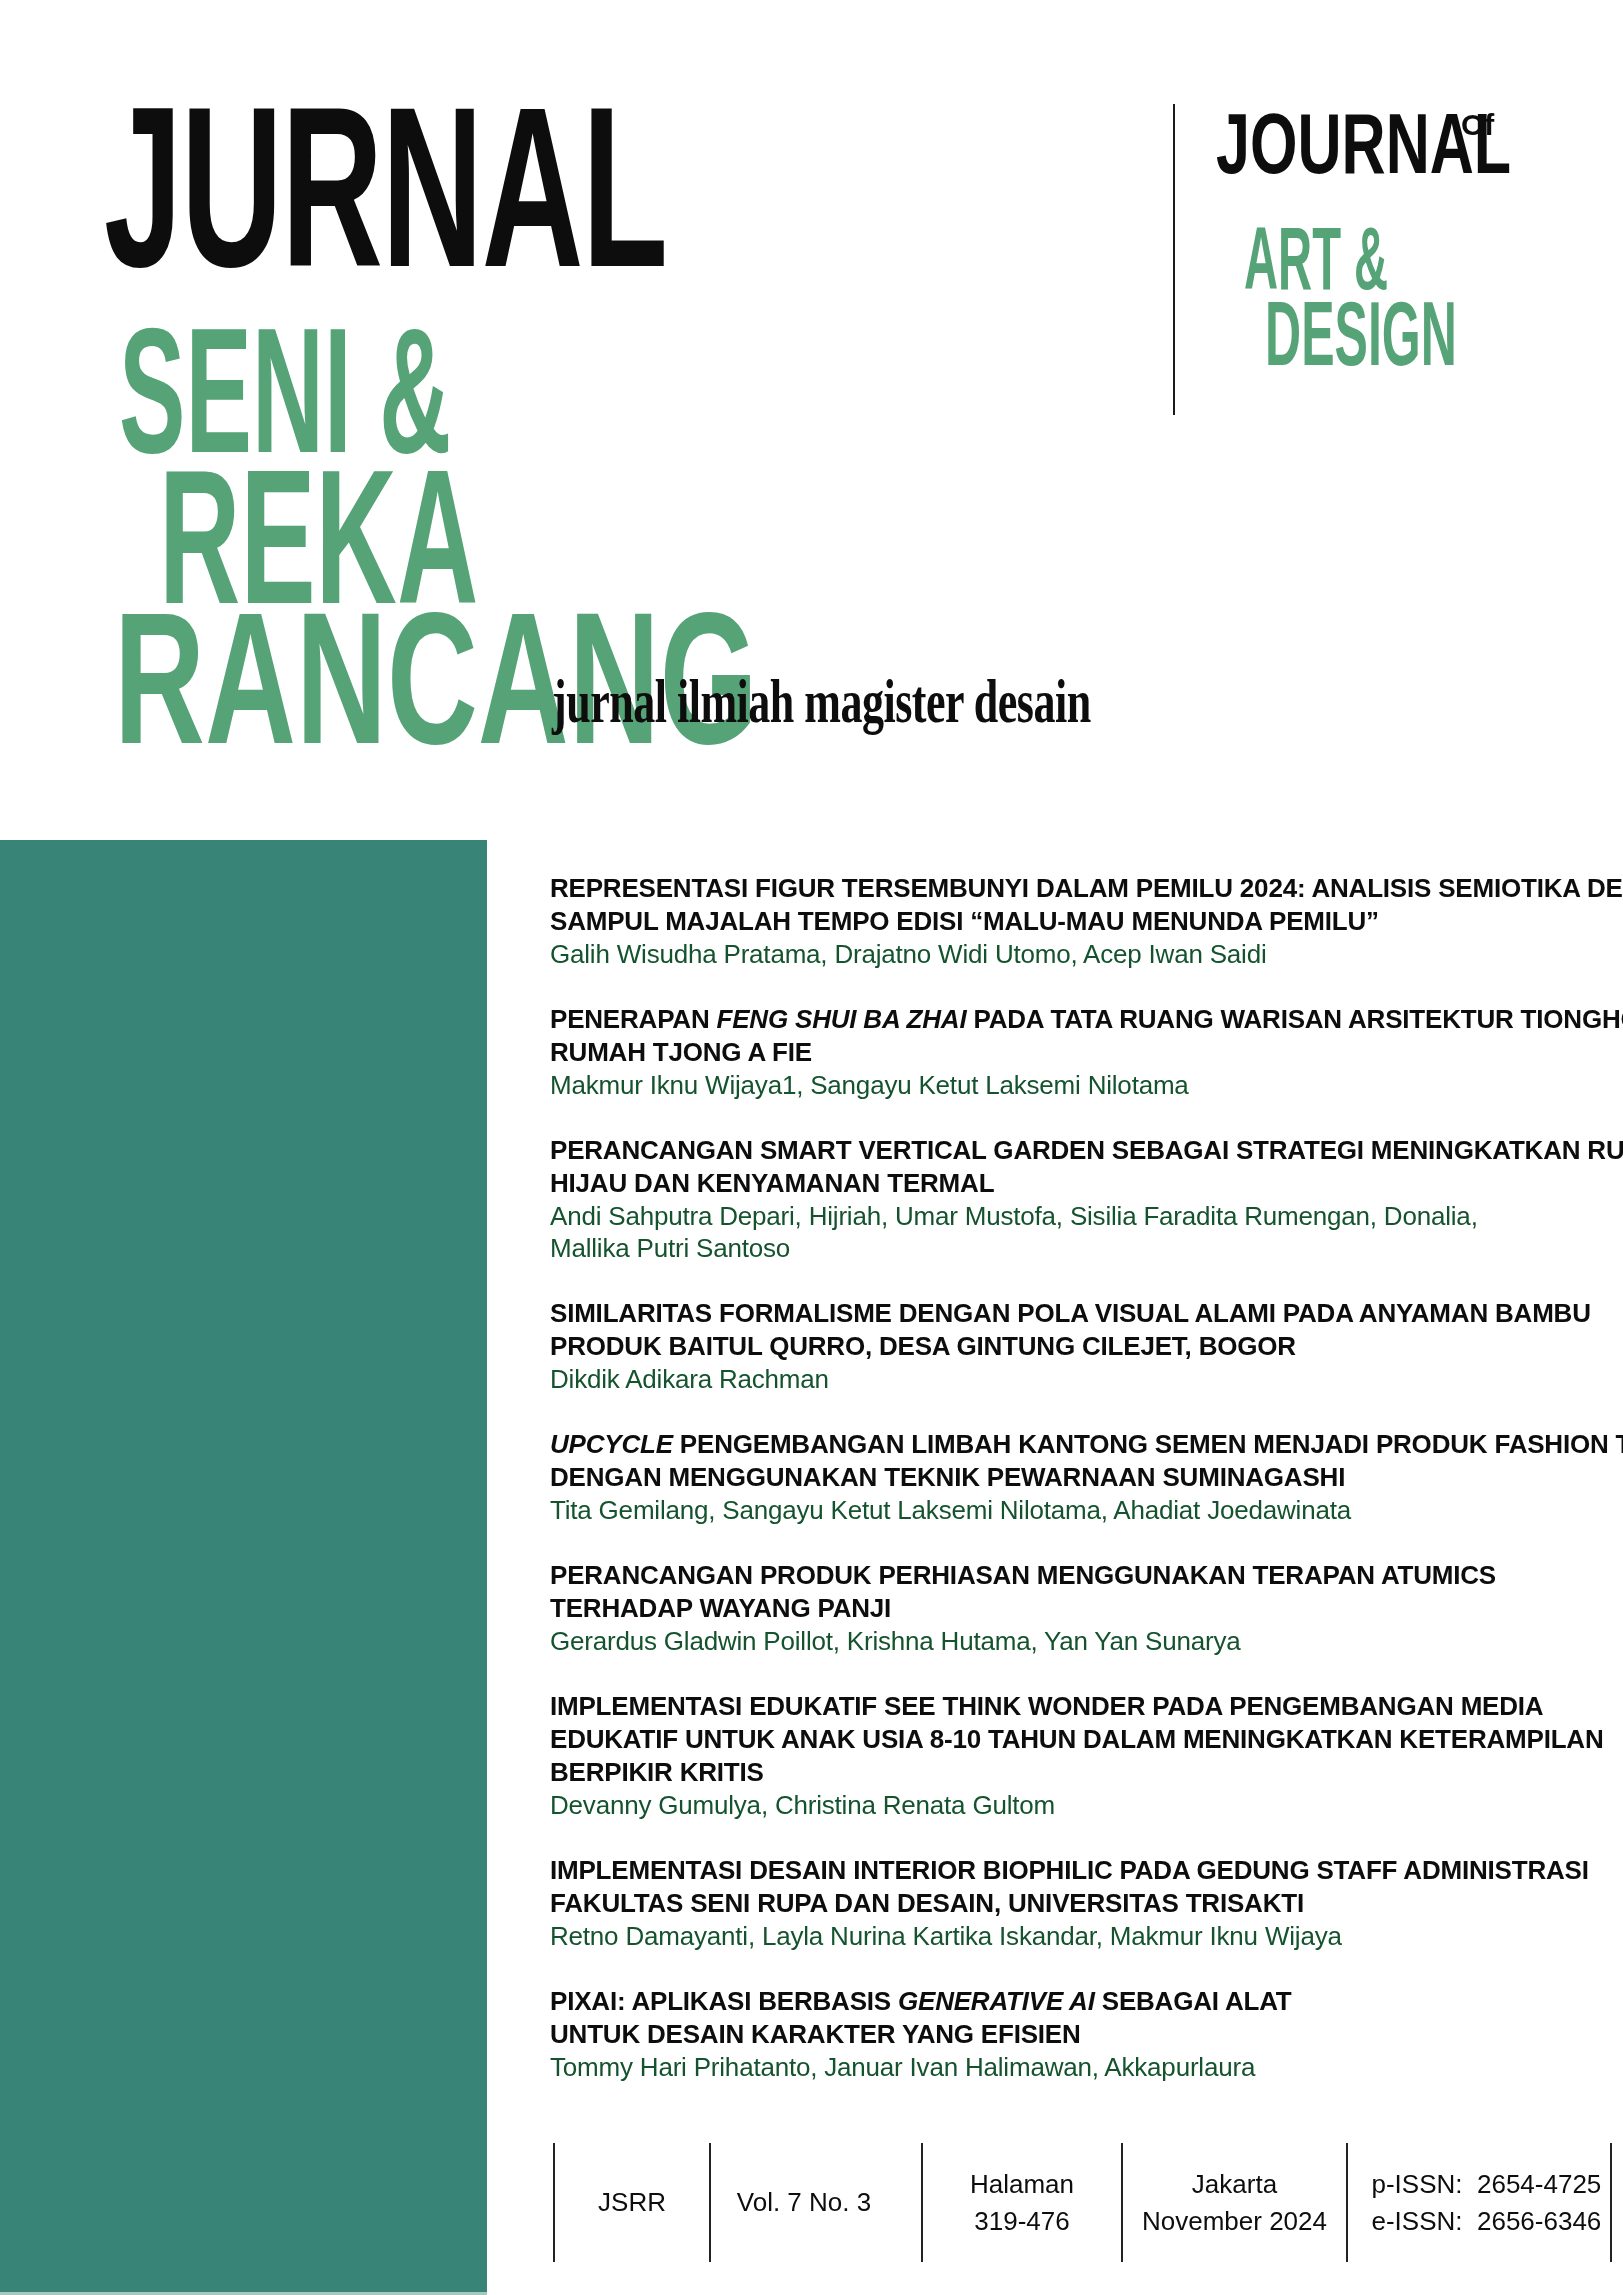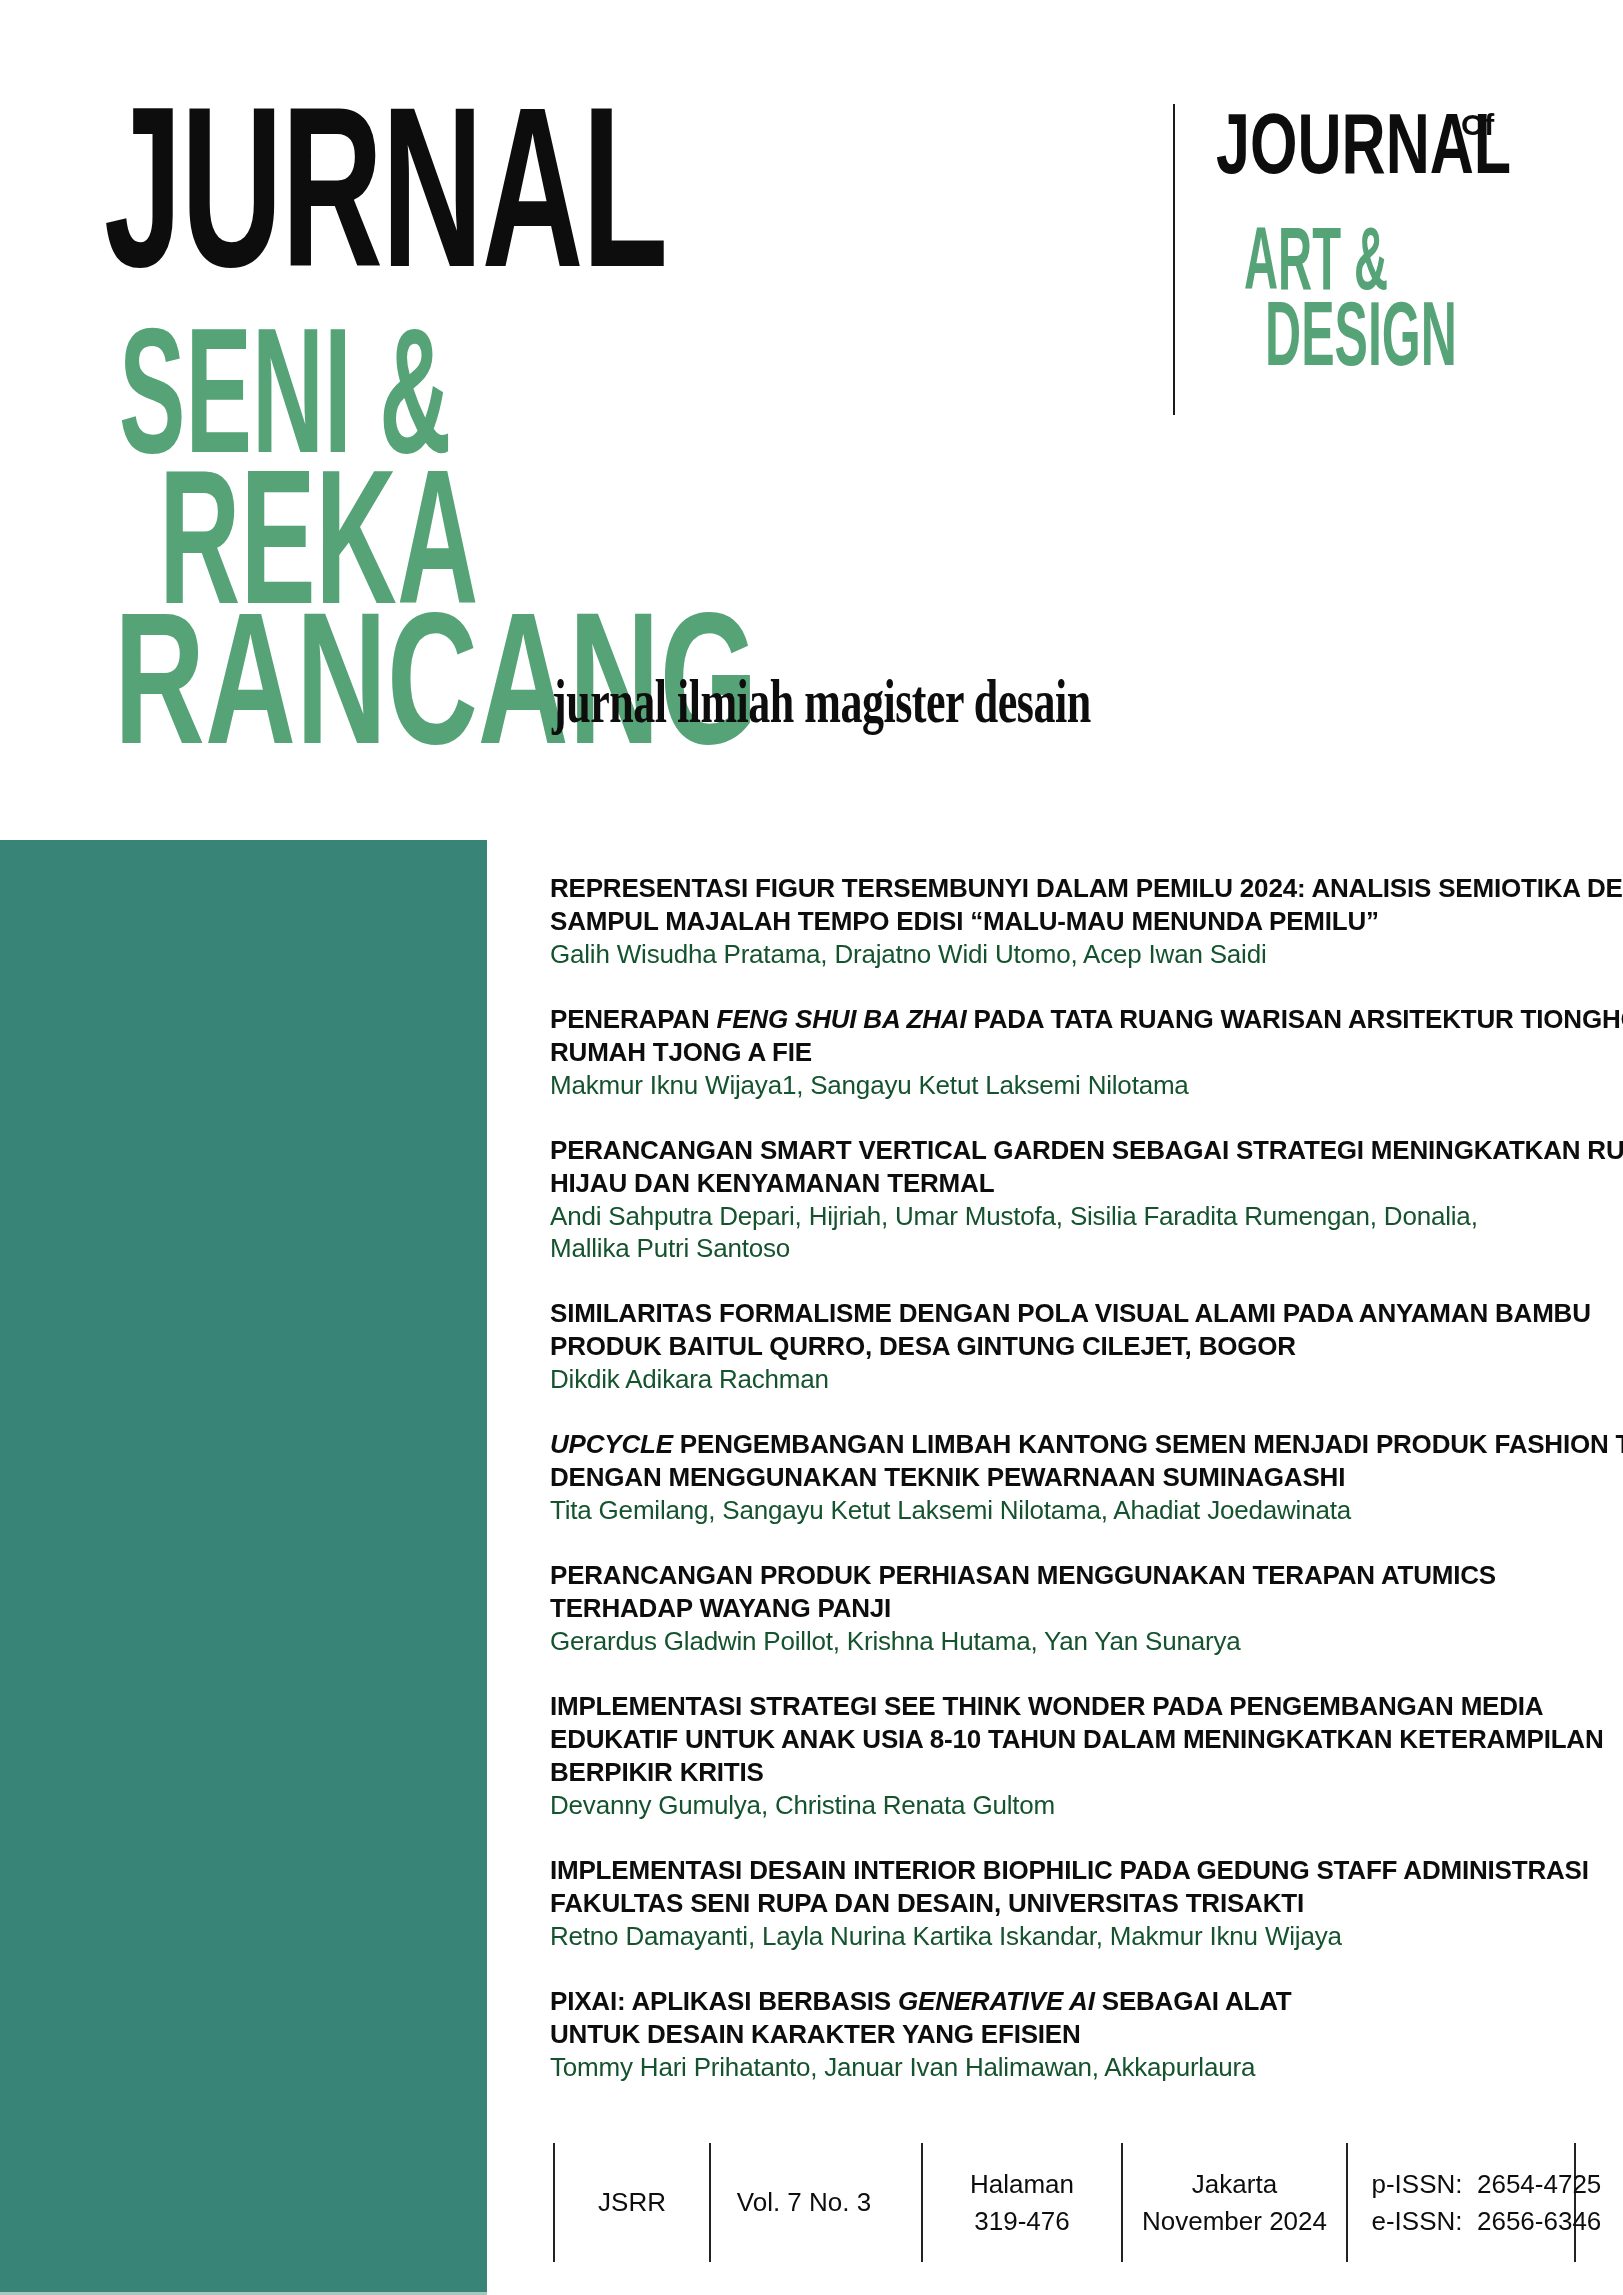--- a/index.html
+++ b/index.html
@@ -33,21 +33,21 @@
   .author-line{font-size:26px;font-weight:400;line-height:32px;white-space:nowrap;letter-spacing:-0.2px;color:#14532d;}
   
   .footer-table{position:absolute;left:553px;top:2143px;height:119px;display:flex;border-right:2px solid #222;}
   .fcell{border-left:2px solid #222;display:flex;flex-direction:column;justify-content:center;
          align-items:center;font-size:26px;line-height:37px;color:#0d0d0d;}
   .fcell .fline{white-space:pre;}
   .fcell:nth-child(1){width:154px;}
   .fcell:nth-child(2){width:186px;}
   .fcell:nth-child(3){width:198px;margin-left:24px;}
   .fcell:nth-child(4){width:223px;}
-  .fcell:nth-child(5){width:228px;align-items:flex-start;padding-left:23.5px;box-sizing:border-box;}
+  .fcell:nth-child(5){width:264px;align-items:flex-start;padding-left:23.5px;box-sizing:border-box;}
 </style>
 </head>
 <body>
 
 <div class="page">
 
   <div class="mast-line mast-jurnal">JURNAL</div>
   <div class="mast-line mast-seni green">SENI &amp;</div>
   <div class="mast-line mast-reka green">REKA</div>
   <div class="mast-line mast-rancang green">RANCANG</div>
@@ -89,21 +89,21 @@
         <div class="title-line"><span style="font-style: italic;">UPCYCLE</span><span> PENGEMBANGAN LIMBAH KANTONG SEMEN MENJADI PRODUK </span><span style="">FASHION</span><span> TAS</span></div>
         <div class="title-line"><span>DENGAN MENGGUNAKAN TEKNIK PEWARNAAN SUMINAGASHI</span></div>
         <div class="author-line"><span>Tita Gemilang, Sangayu Ketut Laksemi Nilotama, Ahadiat Joedawinata</span></div>
       </div>
       <div class="entry">
         <div class="title-line"><span>PERANCANGAN PRODUK PERHIASAN MENGGUNAKAN TERAPAN ATUMICS</span></div>
         <div class="title-line"><span>TERHADAP WAYANG PANJI</span></div>
         <div class="author-line"><span>Gerardus Gladwin Poillot, Krishna Hutama, Yan Yan Sunarya</span></div>
       </div>
       <div class="entry">
-        <div class="title-line"><span>IMPLEMENTASI STRATEGI SEE THINK WONDER PADA PENGEMBANGAN MEDIA</span></div>
+        <div class="title-line"><span>IMPLEMENTASI EDUKATIF SEE THINK WONDER PADA PENGEMBANGAN MEDIA</span></div>
         <div class="title-line"><span>EDUKATIF UNTUK ANAK USIA 8-10 TAHUN DALAM MENINGKATKAN KETERAMPILAN</span></div>
         <div class="title-line"><span>BERPIKIR KRITIS</span></div>
         <div class="author-line"><span>Devanny Gumulya, Christina Renata Gultom</span></div>
       </div>
       <div class="entry">
         <div class="title-line"><span>IMPLEMENTASI DESAIN INTERIOR BIOPHILIC PADA GEDUNG STAFF ADMINISTRASI</span></div>
         <div class="title-line"><span>FAKULTAS SENI RUPA DAN DESAIN, UNIVERSITAS TRISAKTI</span></div>
         <div class="author-line"><span>Retno Damayanti, Layla Nurina Kartika Iskandar, Makmur Iknu Wijaya</span></div>
       </div>
       <div class="entry">

